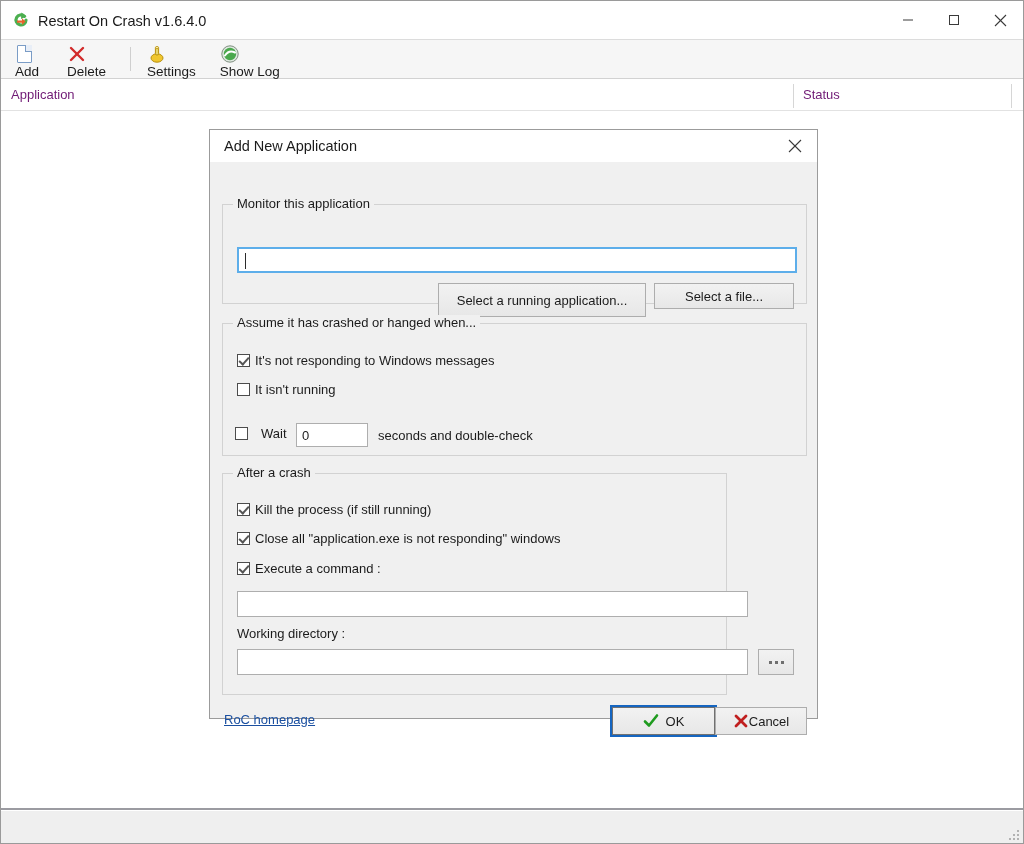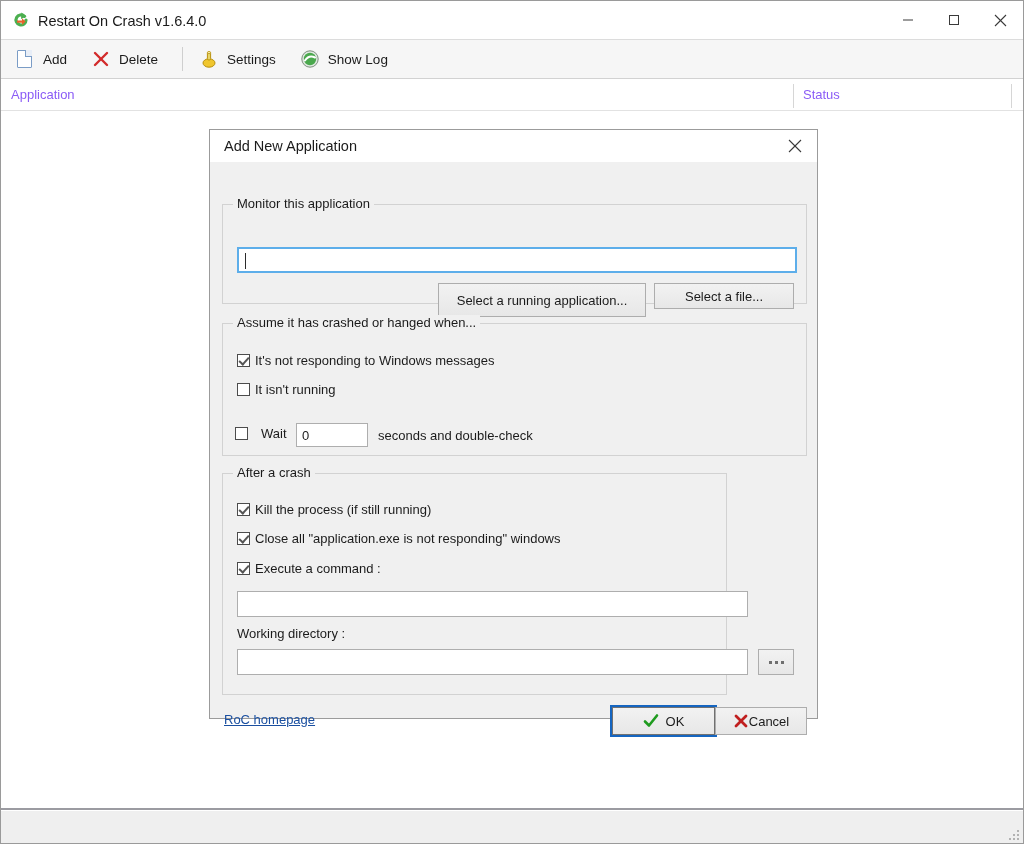--- a/index.html
+++ b/index.html
@@ -50,39 +50,40 @@
   #toolbar {
     position: absolute; top: 38px; left: 0;
     width: 1022px; height: 40px;
     background: #f6f6f6;
     border-top: 1px solid #dcdcdc;
     border-bottom: 1px solid #d2d2d2;
     display: flex; align-items: center;
     padding-left: 8px;
   }
   .tb-item {
-    display: flex; align-items: center;
+    display: flex; align-items: flex-start;
     height: 30px; padding: 0 12px 0 6px;
     margin-right: 6px;
+    flex-direction: column;
   }
   .tb-ico { width: 20px; height: 20px; margin-right: 8px; position: relative; flex: none; }
   .tb-label { font-size: 13.5px; color: #1b1b1b; white-space: nowrap; }
   .tb-sep {
     width: 1px; height: 24px; background: #cfcfcf;
     margin: 0 10px 0 6px;
   }
 
   
   #list-header {
     position: absolute; top: 79px; left: 0;
     width: 1022px; height: 30px;
     background: #ffffff;
     display: flex; align-items: center;
   }
-  .col-head { font-size: 13px; color: #8b5cf6; position: absolute; top: 7px; }
+  .col-head { font-size: 13px; color: #701a75; position: absolute; top: 7px; }
   #col-app { left: 10px; }
   #col-status { left: 802px; }
   .col-divider {
     position: absolute; top: 83px; width: 1px; height: 24px; background: #d6d6d6;
   }
 
   
   #list-body {
     position: absolute; top: 109px; left: 0;
     width: 1022px; height: 700px;

